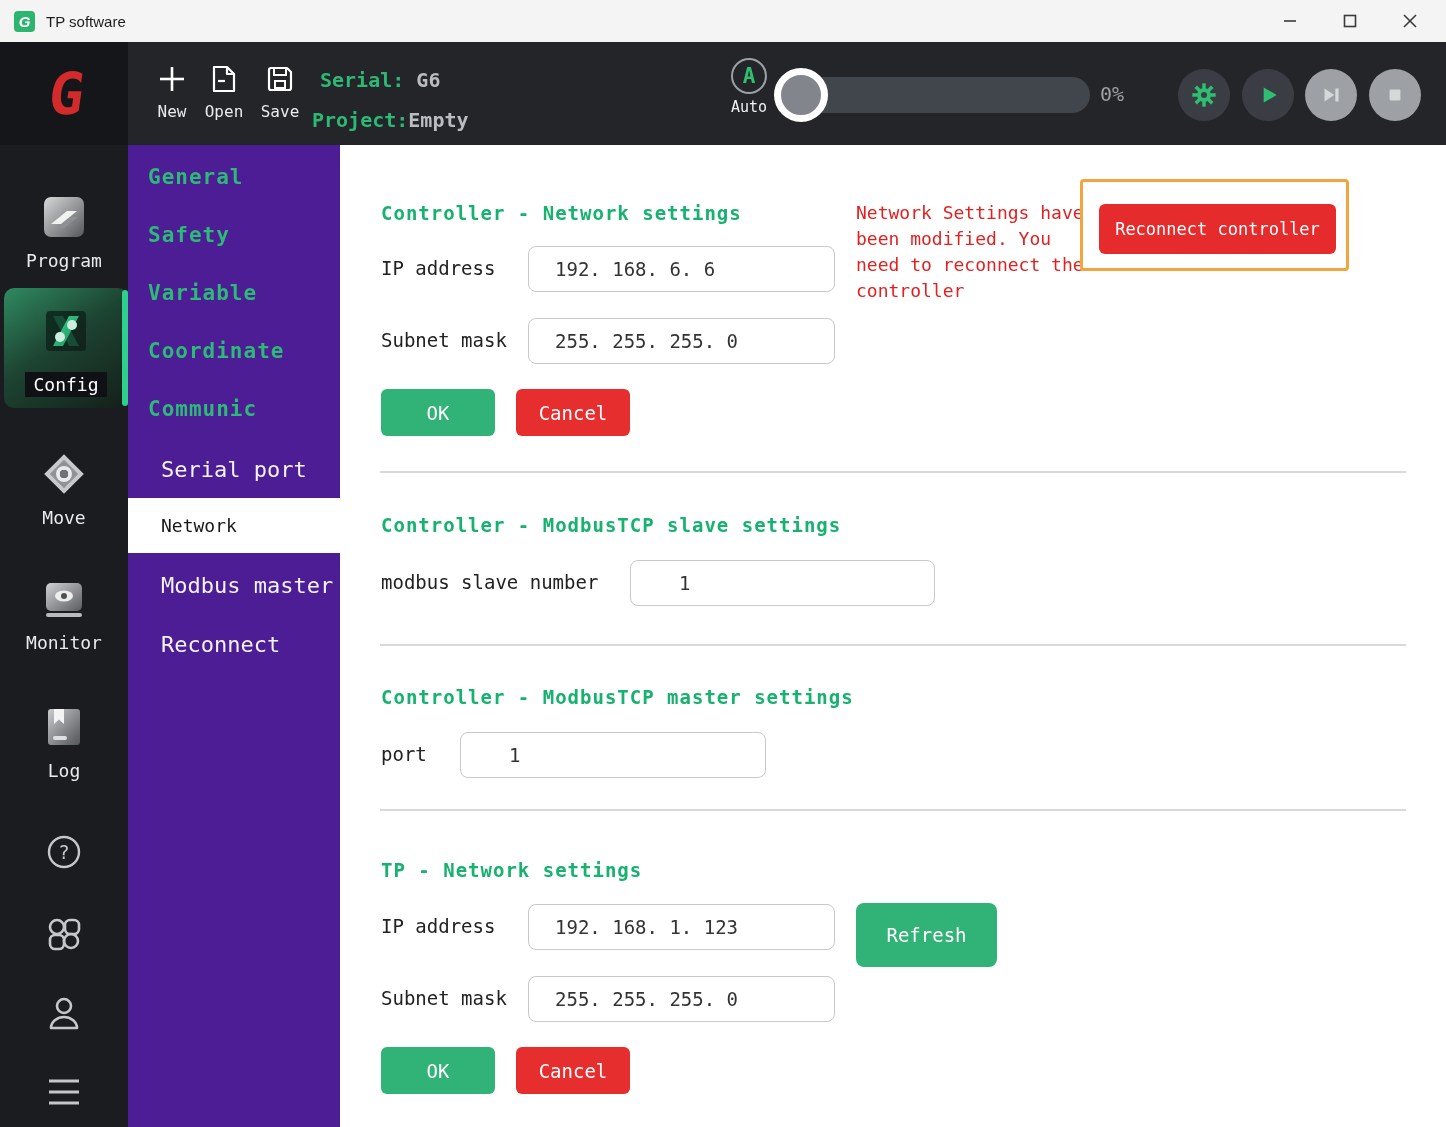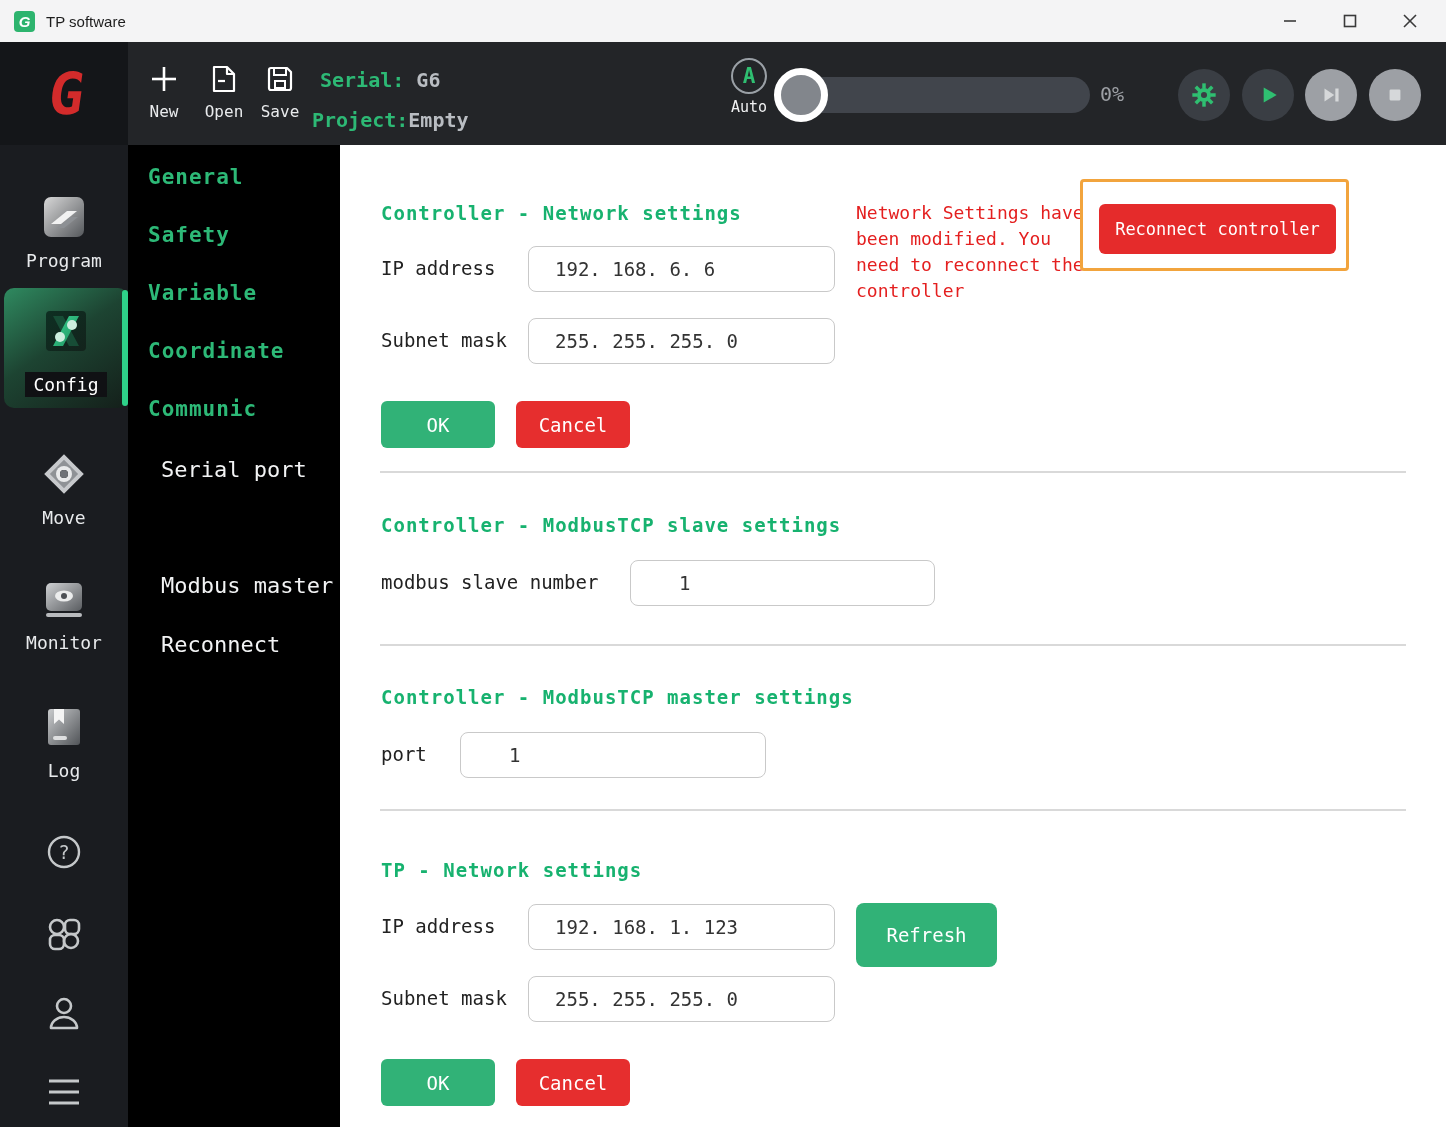--- a/index.html
+++ b/index.html
@@ -37,31 +37,31 @@
   .auto-circle { width:36px; height:36px; margin:0 auto; border:2px solid #9aa0a6; border-radius:50%; color:#2fbf71; font-size:21px; font-weight:bold; line-height:33px; }
   .auto-label { margin-top:4px; font-size:15px; color:#f0f1f2; }
   .slider-track { position:absolute; left:648px; top:35px; width:314px; height:36px; border-radius:18px; background:#41454c; }
   .slider-knob { position:absolute; left:-2px; top:-9px; width:54px; height:54px; border-radius:50%; background:#82868c; border:7px solid #ffffff; }
   .progress-label { position:absolute; left:972px; top:40px; font-size:20px; color:#9da0a5; }
   .circle-btn { position:absolute; top:27px; width:52px; height:52px; border-radius:50%; display:flex; align-items:center; justify-content:center; }
   .cb-dark { background:#3a3e44; }
   .cb-disabled { background:#9da0a5; }
 
   
-  .submenu { position:absolute; left:128px; top:145px; width:212px; height:982px; background:#000000; }
+  .submenu { position:absolute; left:128px; top:145px; width:212px; height:982px; background:#4c1d95; }
   .group-item { position:absolute; left:20px; font-size:21px; font-weight:bold; color:#2db977; letter-spacing:1px; }
   .sub-item { position:absolute; left:33px; font-size:22px; color:#f2f3f4; }
   .sub-item-active { position:absolute; left:0; top:353px; width:212px; height:55px; background:#ffffff; color:#17181a; font-size:18px; line-height:55px; padding-left:33px; }
 
   
   .content { position:absolute; left:340px; top:154px; width:1106px; height:982px; background:#fff; }
   .sec-title { position:absolute; left:41px; font-size:19px; font-weight:bold; letter-spacing:1px; color:#17b26f; }
   .fld-label { position:absolute; left:41px; font-size:19px; color:#222; }
   .txt-input { position:absolute; height:46px; border:1px solid #c9c9c9; border-radius:8px; font-family:"DejaVu Sans Mono","Liberation Mono",monospace; font-size:19px; color:#333; padding-left:26px; background:#fff; outline:none; }
-  .btn { position:absolute; width:114px; height:47px; border:none; border-radius:6px; color:#fff; font-family:"DejaVu Sans Mono","Liberation Mono",monospace; font-size:19px; cursor:pointer;margin-top:12px; }
+  .btn { position:absolute; width:114px; height:47px; border:none; border-radius:6px; color:#fff; font-family:"DejaVu Sans Mono","Liberation Mono",monospace; font-size:19px; cursor:pointer; }
   .btn-green { background:#31b277; }
   .btn-red { background:#e62e2e; }
   .divider { position:absolute; left:40px; width:1026px; height:0; border-top:2px solid #d9d9d9; }
   .warning { position:absolute; left:516px; top:46px; width:228px; font-size:18px; line-height:26px; color:#e41f1f; }
   .orange-box { position:absolute; left:740px; top:25px; width:269px; height:92px; border:3px solid #f2a43d; border-radius:4px; }
   .reconnect-btn { position:absolute; left:16px; top:22px; width:237px; height:50px; background:#e52b2b; border:none; border-radius:6px; color:#fff; font-family:"DejaVu Sans Mono","Liberation Mono",monospace; font-size:17px; cursor:pointer; }
   .refresh-btn { position:absolute; left:516px; top:749px; width:141px; height:64px; background:#31b277; border:none; border-radius:8px; color:#fff; font-family:"DejaVu Sans Mono","Liberation Mono",monospace; font-size:19px; cursor:pointer; }
 </style>
 </head>
 <body>
@@ -204,21 +204,21 @@
     <div class="footer-ic" style="top:1030px;">
       <svg width="44" height="40" viewBox="0 0 44 40">
         <line x1="7" y1="9" x2="37" y2="9" stroke="#c5c8ca" stroke-width="3"></line>
         <line x1="7" y1="20" x2="37" y2="20" stroke="#c5c8ca" stroke-width="3"></line>
         <line x1="7" y1="31" x2="37" y2="31" stroke="#c5c8ca" stroke-width="3"></line>
       </svg>
     </div>
   </div>
 
   <div class="toolbar">
-    <div class="tool-action" style="left:6px;">
+    <div class="tool-action" style="left:14px;">
       <svg class="ic" width="30" height="30" viewBox="0 0 30 30">
         <line x1="15" y1="3" x2="15" y2="27" stroke="#fff" stroke-width="2.6"></line>
         <line x1="3" y1="15" x2="27" y2="15" stroke="#fff" stroke-width="2.6"></line>
       </svg>
       <span>New</span>
     </div>
     <div class="tool-action" style="left:66px;">
       <svg class="ic" width="30" height="30" viewBox="0 0 30 30">
         <path d="M5 3 h13 l7 7 v17 h-20 z" fill="none" stroke="#fff" stroke-width="2.2" stroke-linejoin="round"></path>
         <path d="M18 3 v7 h7" fill="none" stroke="#fff" stroke-width="2.2" stroke-linejoin="round"></path>
@@ -287,20 +287,21 @@
     </div>
   </div>
 
   <div class="submenu">
     <div class="group-item" style="top:20px;">General</div>
     <div class="group-item" style="top:78px;">Safety</div>
     <div class="group-item" style="top:136px;">Variable</div>
     <div class="group-item" style="top:194px;">Coordinate</div>
     <div class="group-item" style="top:252px;">Communic</div>
     <div class="sub-item" style="top:312px;">Serial port</div>
+    <div class="sub-item-active">Network</div>
     <div class="sub-item" style="top:428px;">Modbus master</div>
     <div class="sub-item" style="top:487px;">Reconnect</div>
   </div>
 
   <div class="content">
 
     <div class="sec-title" style="top:48px;">Controller - Network settings</div>
 
     <div class="warning">Network Settings have been modified. You need to reconnect the controller</div>
     <div class="orange-box">

